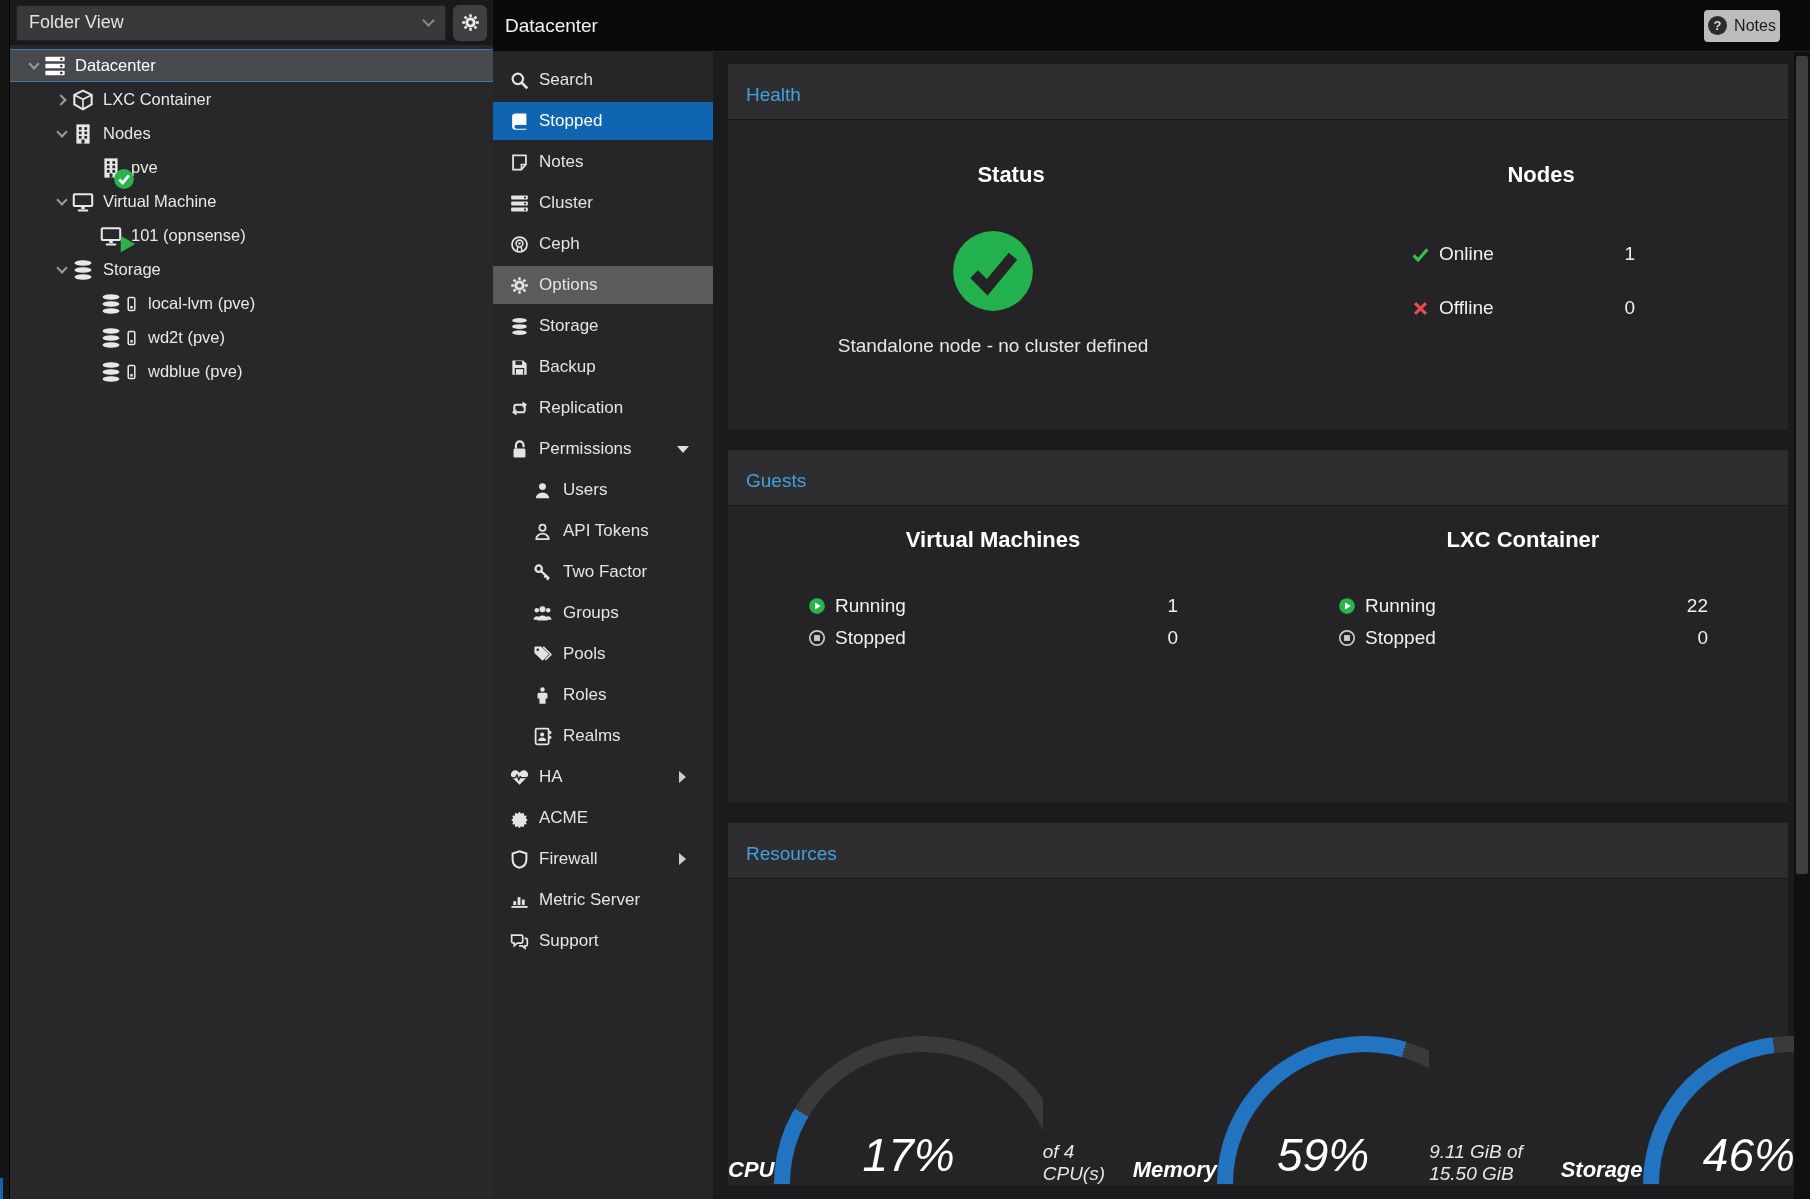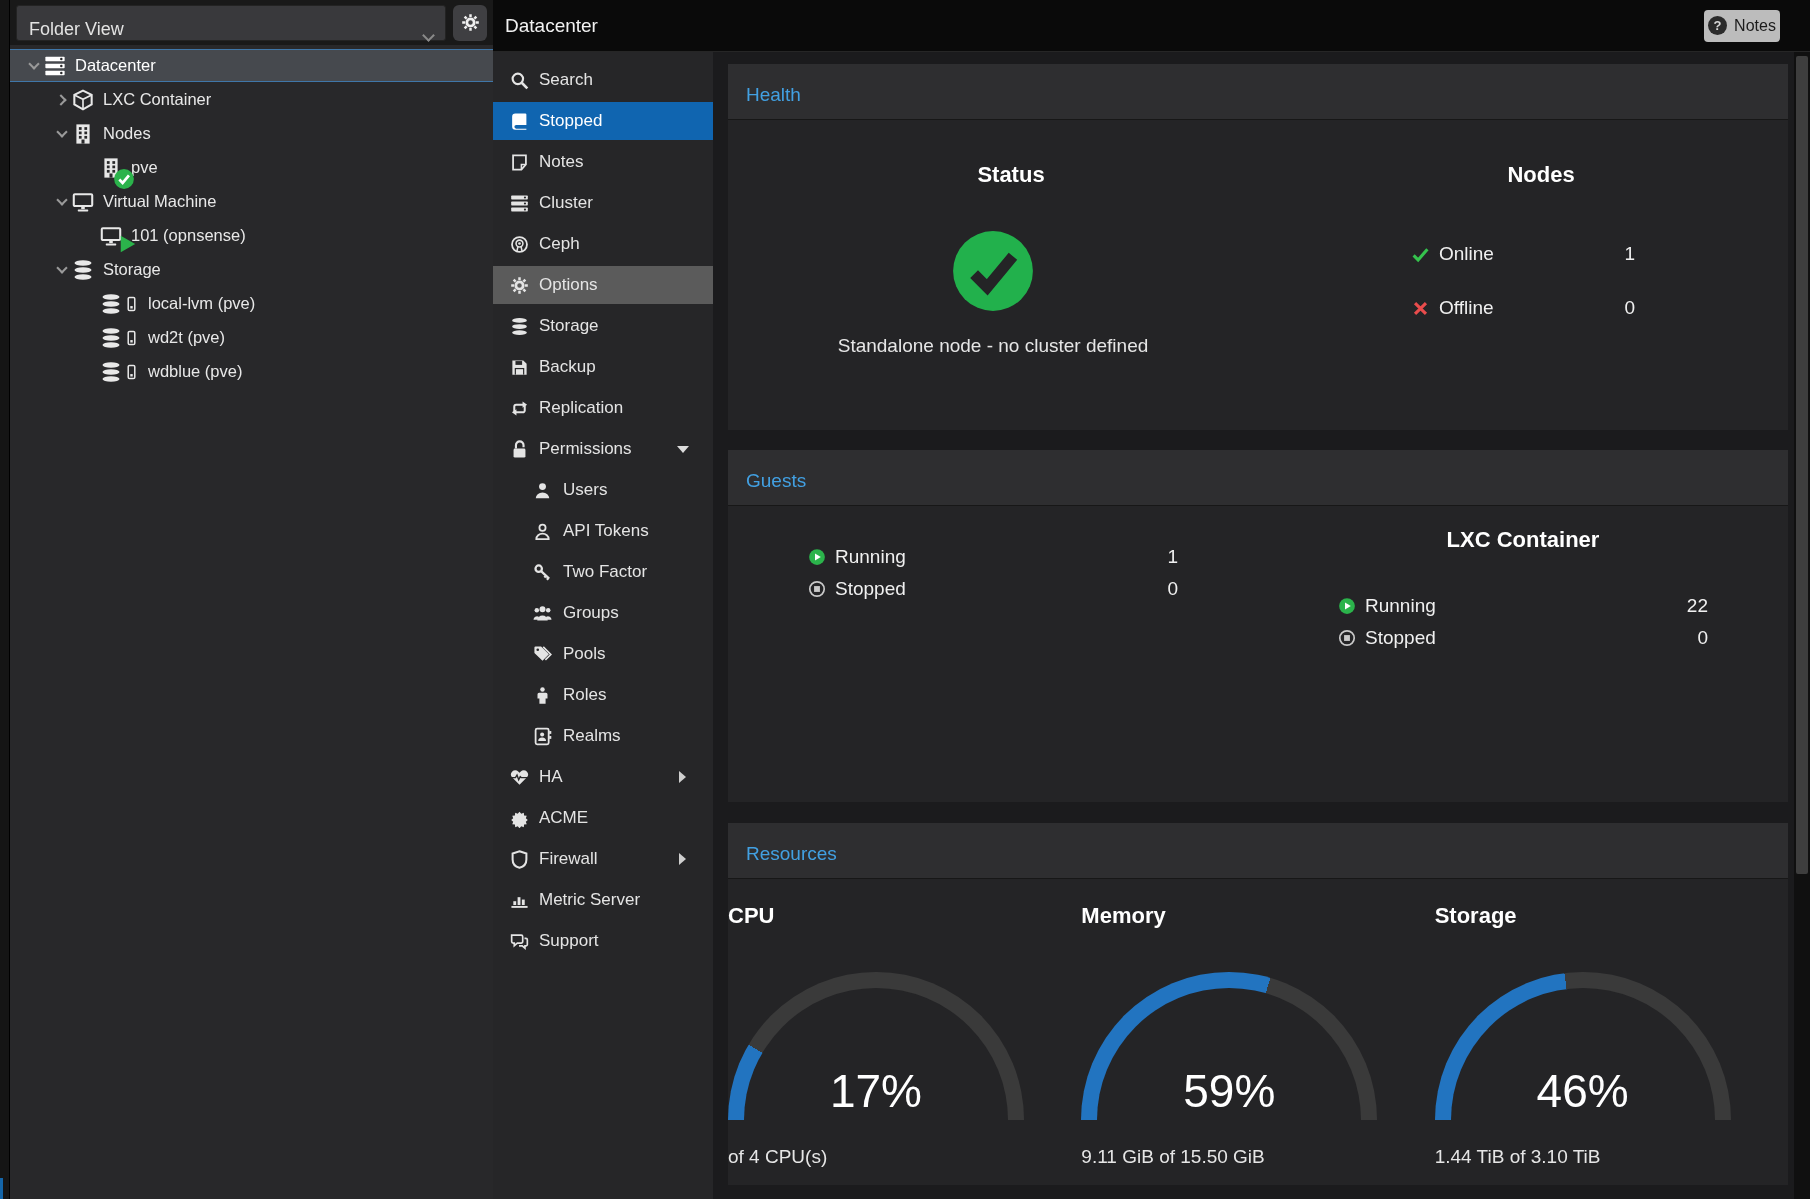--- a/index.html
+++ b/index.html
@@ -8,21 +8,21 @@
   .app { position:relative; width:1810px; height:1199px; background:#161616; overflow:hidden; display:flex; }
 
   
   .rail { width:10px; height:100%; background:#151515; border-right:1px solid #000; }
   .blue-sliver { position:absolute; left:0; top:1178px; width:3px; height:21px; background:#1465a8; z-index:5; }
 
   
   .sidebar { width:483px; display:flex; flex-direction:column; background:#28282a; }
   .side-top { height:45px; background:#191919; display:flex; align-items:center; flex:0 0 auto; }
   .combo { margin-left:6px; height:36px; flex:1; background:#39393c; border:1px solid #232323; border-radius:3px;
-           display:flex; align-items:flex-end; padding:0 12px; color:#e3e3e3; font-size:18px; }
+           display:flex; align-items:center; padding:0 12px; color:#e3e3e3; font-size:18px; }
   .combo .spacer { flex:1; }
   .chev { width:9px; height:9px; border-right:2px solid #8a8a8a; border-bottom:2px solid #8a8a8a; transform:rotate(45deg); margin-top:-4px; }
   .gearbtn { width:34px; height:36px; margin:0 6px 0 7px; background:#3f3f42; border-radius:6px;
              display:flex; align-items:center; justify-content:center; color:#f0f0f0; }
   .gearbtn .ic { width:19px; height:19px; }
 
   .tree { flex:1; background:#28282a; padding-top:4px; overflow:hidden; }
   .trow { height:33px; margin-bottom:1px; display:flex; align-items:center; color:#e8e8e8; font-size:16.5px; }
   .trow.sel { background:#46494e; border-top:1px solid #3f76a8; border-bottom:1px solid #3f76a8; color:#fff; }
   .texp { width:20px; display:flex; align-items:center; justify-content:center; flex:0 0 auto; }
@@ -81,21 +81,21 @@
   .nrow .val { margin-left:auto; }
 
   .ggroup { flex:1; display:flex; flex-direction:column; align-items:center; }
   .ggroup .gwrap { width:370px; }
   .ghead { margin-top:21px; height:28px; font-size:22px; font-weight:bold; color:#fff; text-align:center; }
   .grows { margin-top:38px; }
   .grow { height:26px; margin-bottom:6px; display:flex; align-items:center; color:#f0f0f0; font-size:19px; }
   .grow .ic { width:18px; height:18px; margin-right:9px; }
   .grow .val { margin-left:auto; }
 
-  .rescol { flex:1; display:flex; flex-direction:column; align-items:flex-start; }
+  .rescol { flex:1; display:flex; flex-direction:row; align-items:flex-end;font-style:italic; }
   .rhead { margin-top:24px; height:28px; font-size:22px; font-weight:bold; color:#fff; }
   .gauge { margin-top:41px; position:relative; width:296px; height:149px; overflow:hidden; }
   .g-ring { position:absolute; left:0; top:0; width:296px; height:296px; border-radius:50%; }
   .g-hole { position:absolute; left:16px; top:16px; width:264px; height:264px; border-radius:50%; background:#242426; }
   .g-pct { position:absolute; left:0; top:92px; width:100%; text-align:center; font-size:46px; color:#fff; }
   .g-detail { margin-top:25px; font-size:19px; color:#e6e6e6; }
 
   
   .vscroll { width:16px; background:#101010; position:relative; flex:0 0 auto; }
   .vthumb { position:absolute; left:2px; right:2px; top:4px; height:818px; background:#3e3e3e; border-radius:2px; }
@@ -559,20 +559,21 @@
                 </div>
             </div>
           </div>
         </section>
 
         <section class="panel guests">
           <div class="phead">Guests</div>
           <div class="pbody" id="guestgroups">
               <div class="ggroup">
                 <div class="gwrap">
+                  <div class="ghead">Virtual Machines</div>
                   <div class="grows">
                     <div class="grow">
                       <svg class="ic " viewBox="0 0 16 16">
                         <circle cx="8" cy="8" r="7" fill="#2bb34b"></circle>
                         <path d="M6.2 4.9 V11.1 L11.4 8 Z" fill="#fff"></path>
                       </svg>
                       <span>Running</span>
                       <span class="val">1</span>
                     </div>
                     <div class="grow">

